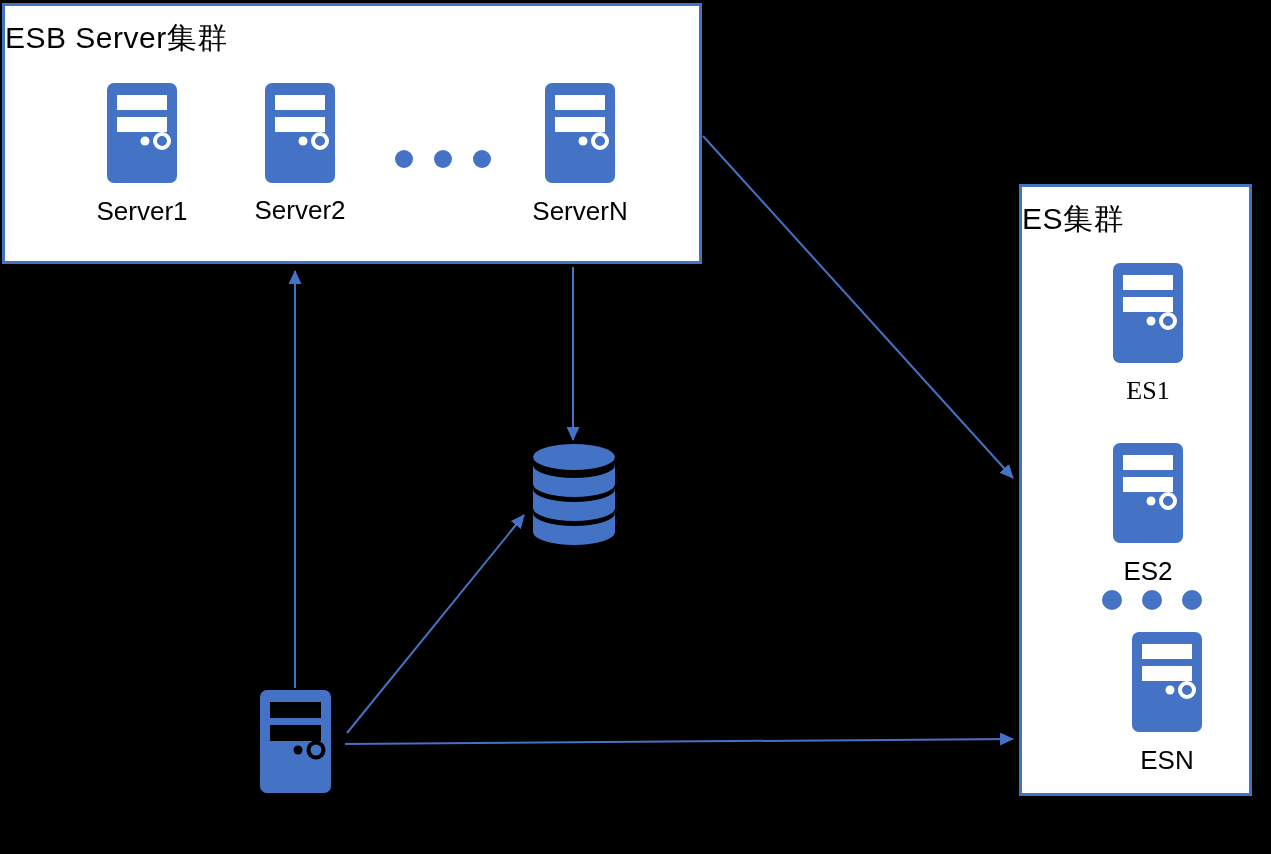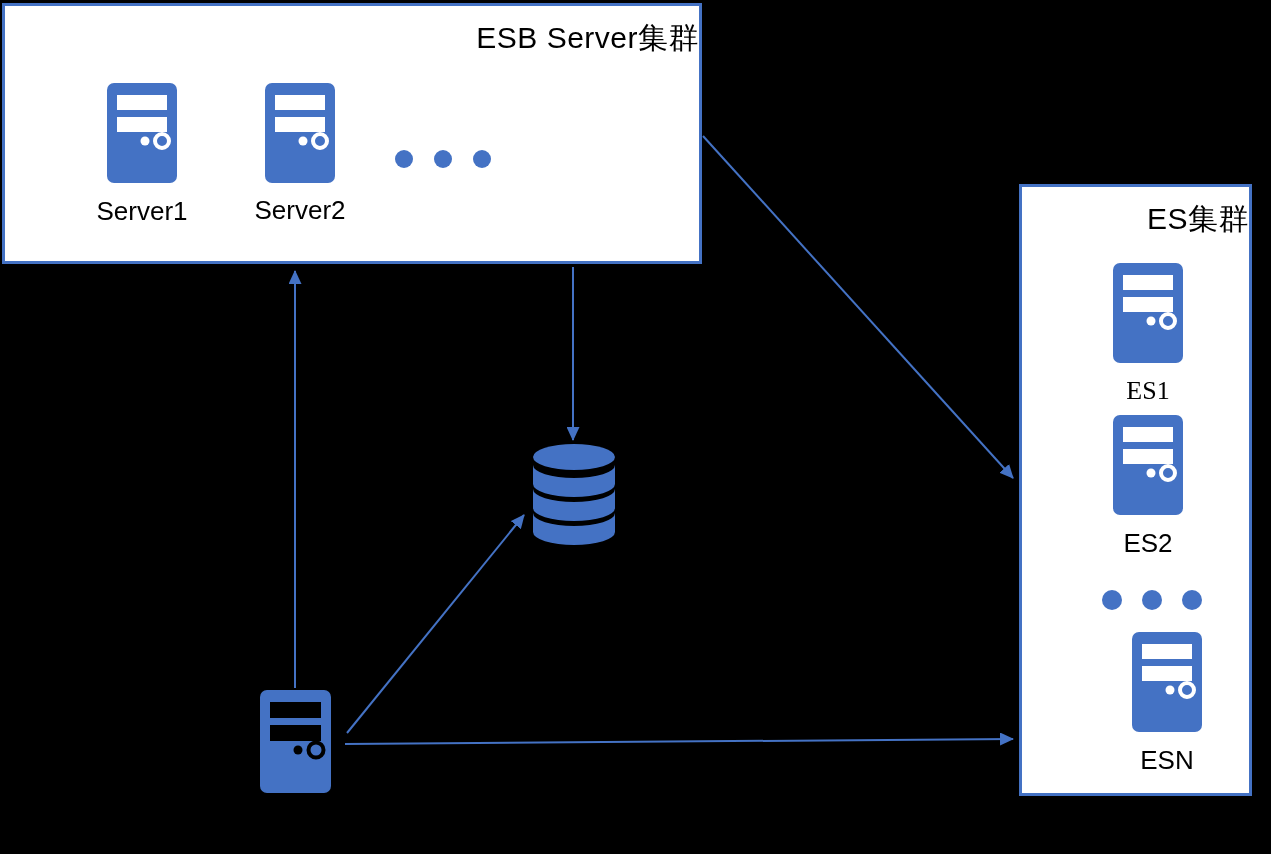--- a/index.html
+++ b/index.html
@@ -6,21 +6,21 @@
   .canvas{
     position:relative;width:1271px;height:854px;background:#000;overflow:hidden;
     font-family:"Liberation Sans", sans-serif;color:#000;
   }
   .cluster-box{
     position:absolute;background:#fff;border:3px solid #4472C4;box-sizing:border-box;
   }
   .box-esb{left:2px;top:3px;width:700px;height:261px;}
   .box-es{left:1019px;top:184px;width:233px;height:612px;}
   .box-title{
-    text-align:right;margin-top:12px;font-size:30px;letter-spacing:0.5px;color:#000;
+    text-align:left;margin-top:12px;font-size:30px;letter-spacing:0.5px;color:#000;
   }
   .figure{
     position:absolute;width:110px;display:flex;flex-direction:column;align-items:center;gap:13px;
   }
   .figure .label{font-size:26px;color:#000;white-space:nowrap;text-align:center;}
   .dots{position:absolute;display:flex;align-items:center;}
   .dots span{display:block;border-radius:50%;background:#4472C4;}
   .dots-esb{left:390px;top:144px;gap:21px;}
   .dots-esb span{width:18px;height:18px;}
   .dots-es{left:80px;top:403px;gap:20px;}
@@ -57,37 +57,47 @@
       </svg>
       <div class="label">Server2</div>
     </div>
 
     <div class="dots dots-esb">
       <span></span>
         <span></span>
         <span></span>
     </div>
 
+    <div class="figure" style="left:520px;top:77px;">
+      <svg width="70" height="100" viewBox="0 0 70 100">
+        <rect x="0" y="0" width="70" height="100" rx="7" fill="#4472C4"></rect>
+        <rect x="10" y="12" width="50" height="15" fill="#fff"></rect>
+        <rect x="10" y="34" width="50" height="15" fill="#fff"></rect>
+        <circle cx="38" cy="58" r="4.5" fill="#fff"></circle>
+        <circle cx="55" cy="58" r="7" fill="none" stroke="#fff" stroke-width="4"></circle>
+      </svg>
+      <div class="label">ServerN</div>
+    </div>
   </div>
 
   <div class="cluster-box box-es">
     <div class="box-title">ES集群</div>
 
     <div class="figure" style="left:71px;top:76px;font-family:Liberation Serif, serif;">
       <svg width="70" height="100" viewBox="0 0 70 100">
         <rect x="0" y="0" width="70" height="100" rx="7" fill="#4472C4"></rect>
         <rect x="10" y="12" width="50" height="15" fill="#fff"></rect>
         <rect x="10" y="34" width="50" height="15" fill="#fff"></rect>
         <circle cx="38" cy="58" r="4.5" fill="#fff"></circle>
         <circle cx="55" cy="58" r="7" fill="none" stroke="#fff" stroke-width="4"></circle>
       </svg>
       <div class="label">ES1</div>
     </div>
 
-    <div class="figure" style="left:71px;top:228px;">
+    <div class="figure" style="left:71px;top:256px;">
       <svg width="70" height="100" viewBox="0 0 70 100">
         <rect x="0" y="0" width="70" height="100" rx="7" fill="#4472C4"></rect>
         <rect x="10" y="12" width="50" height="15" fill="#fff"></rect>
         <rect x="10" y="34" width="50" height="15" fill="#fff"></rect>
         <circle cx="38" cy="58" r="4.5" fill="#fff"></circle>
         <circle cx="55" cy="58" r="7" fill="none" stroke="#fff" stroke-width="4"></circle>
       </svg>
       <div class="label">ES2</div>
     </div>
 

